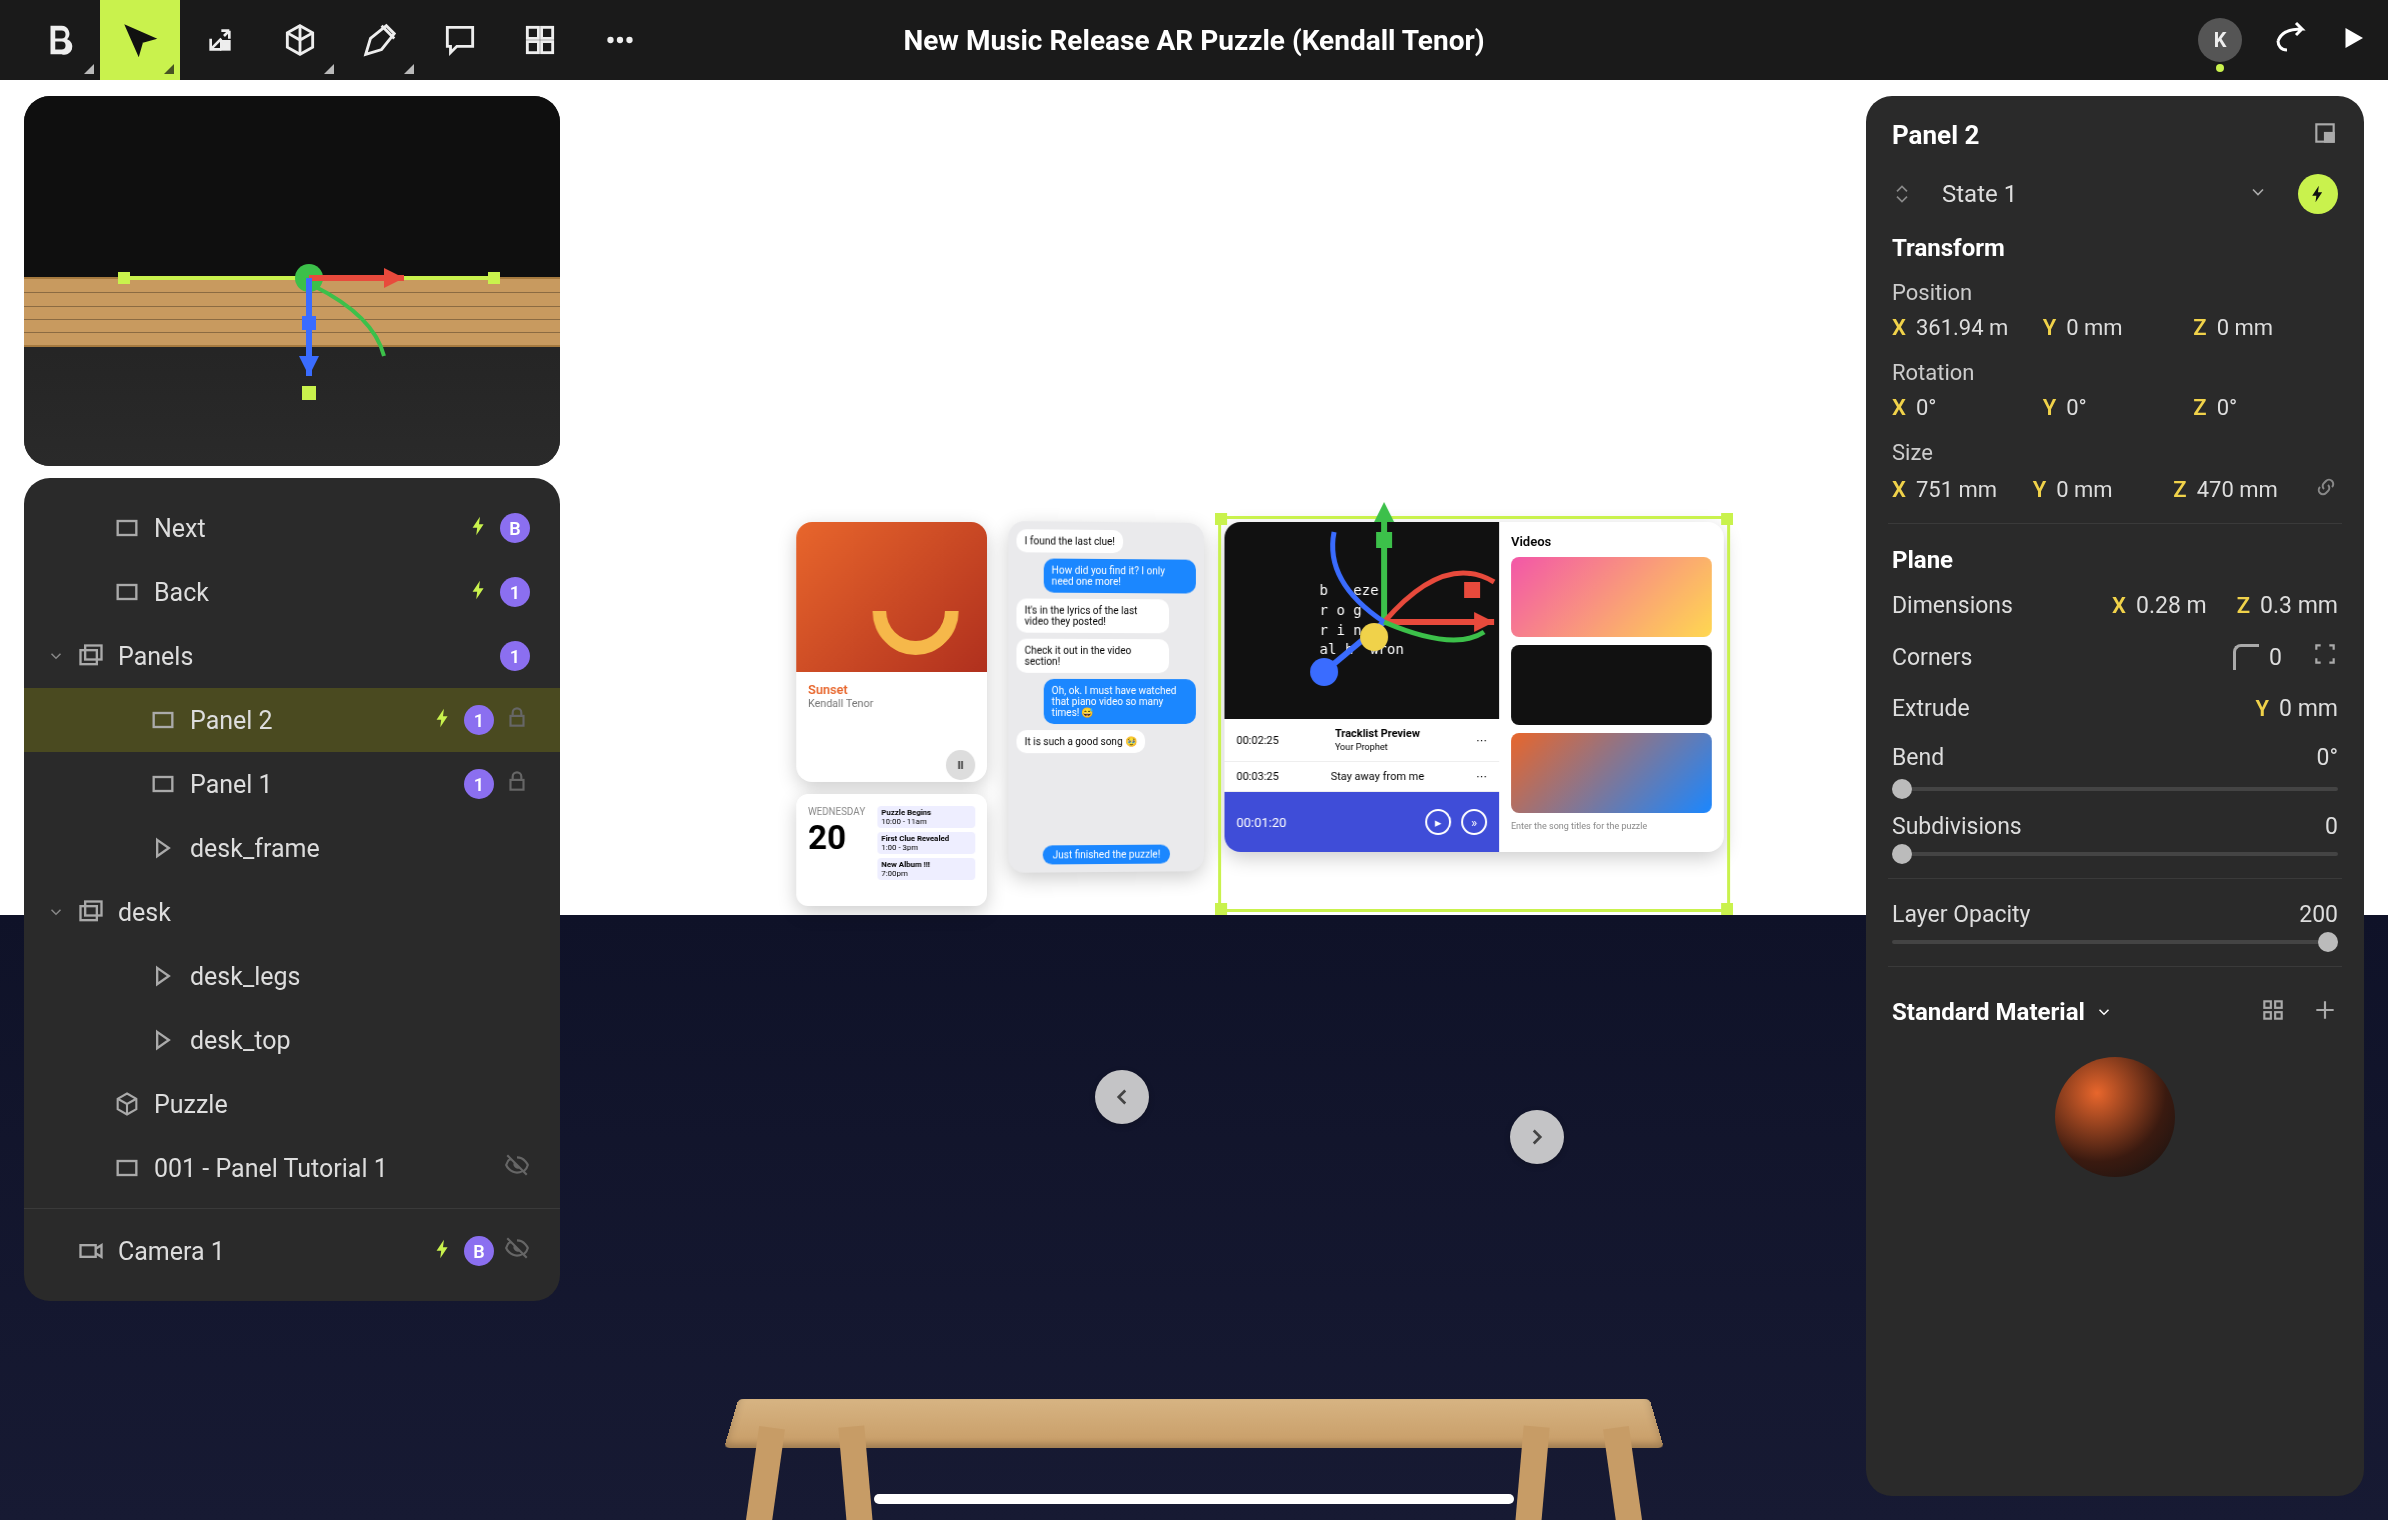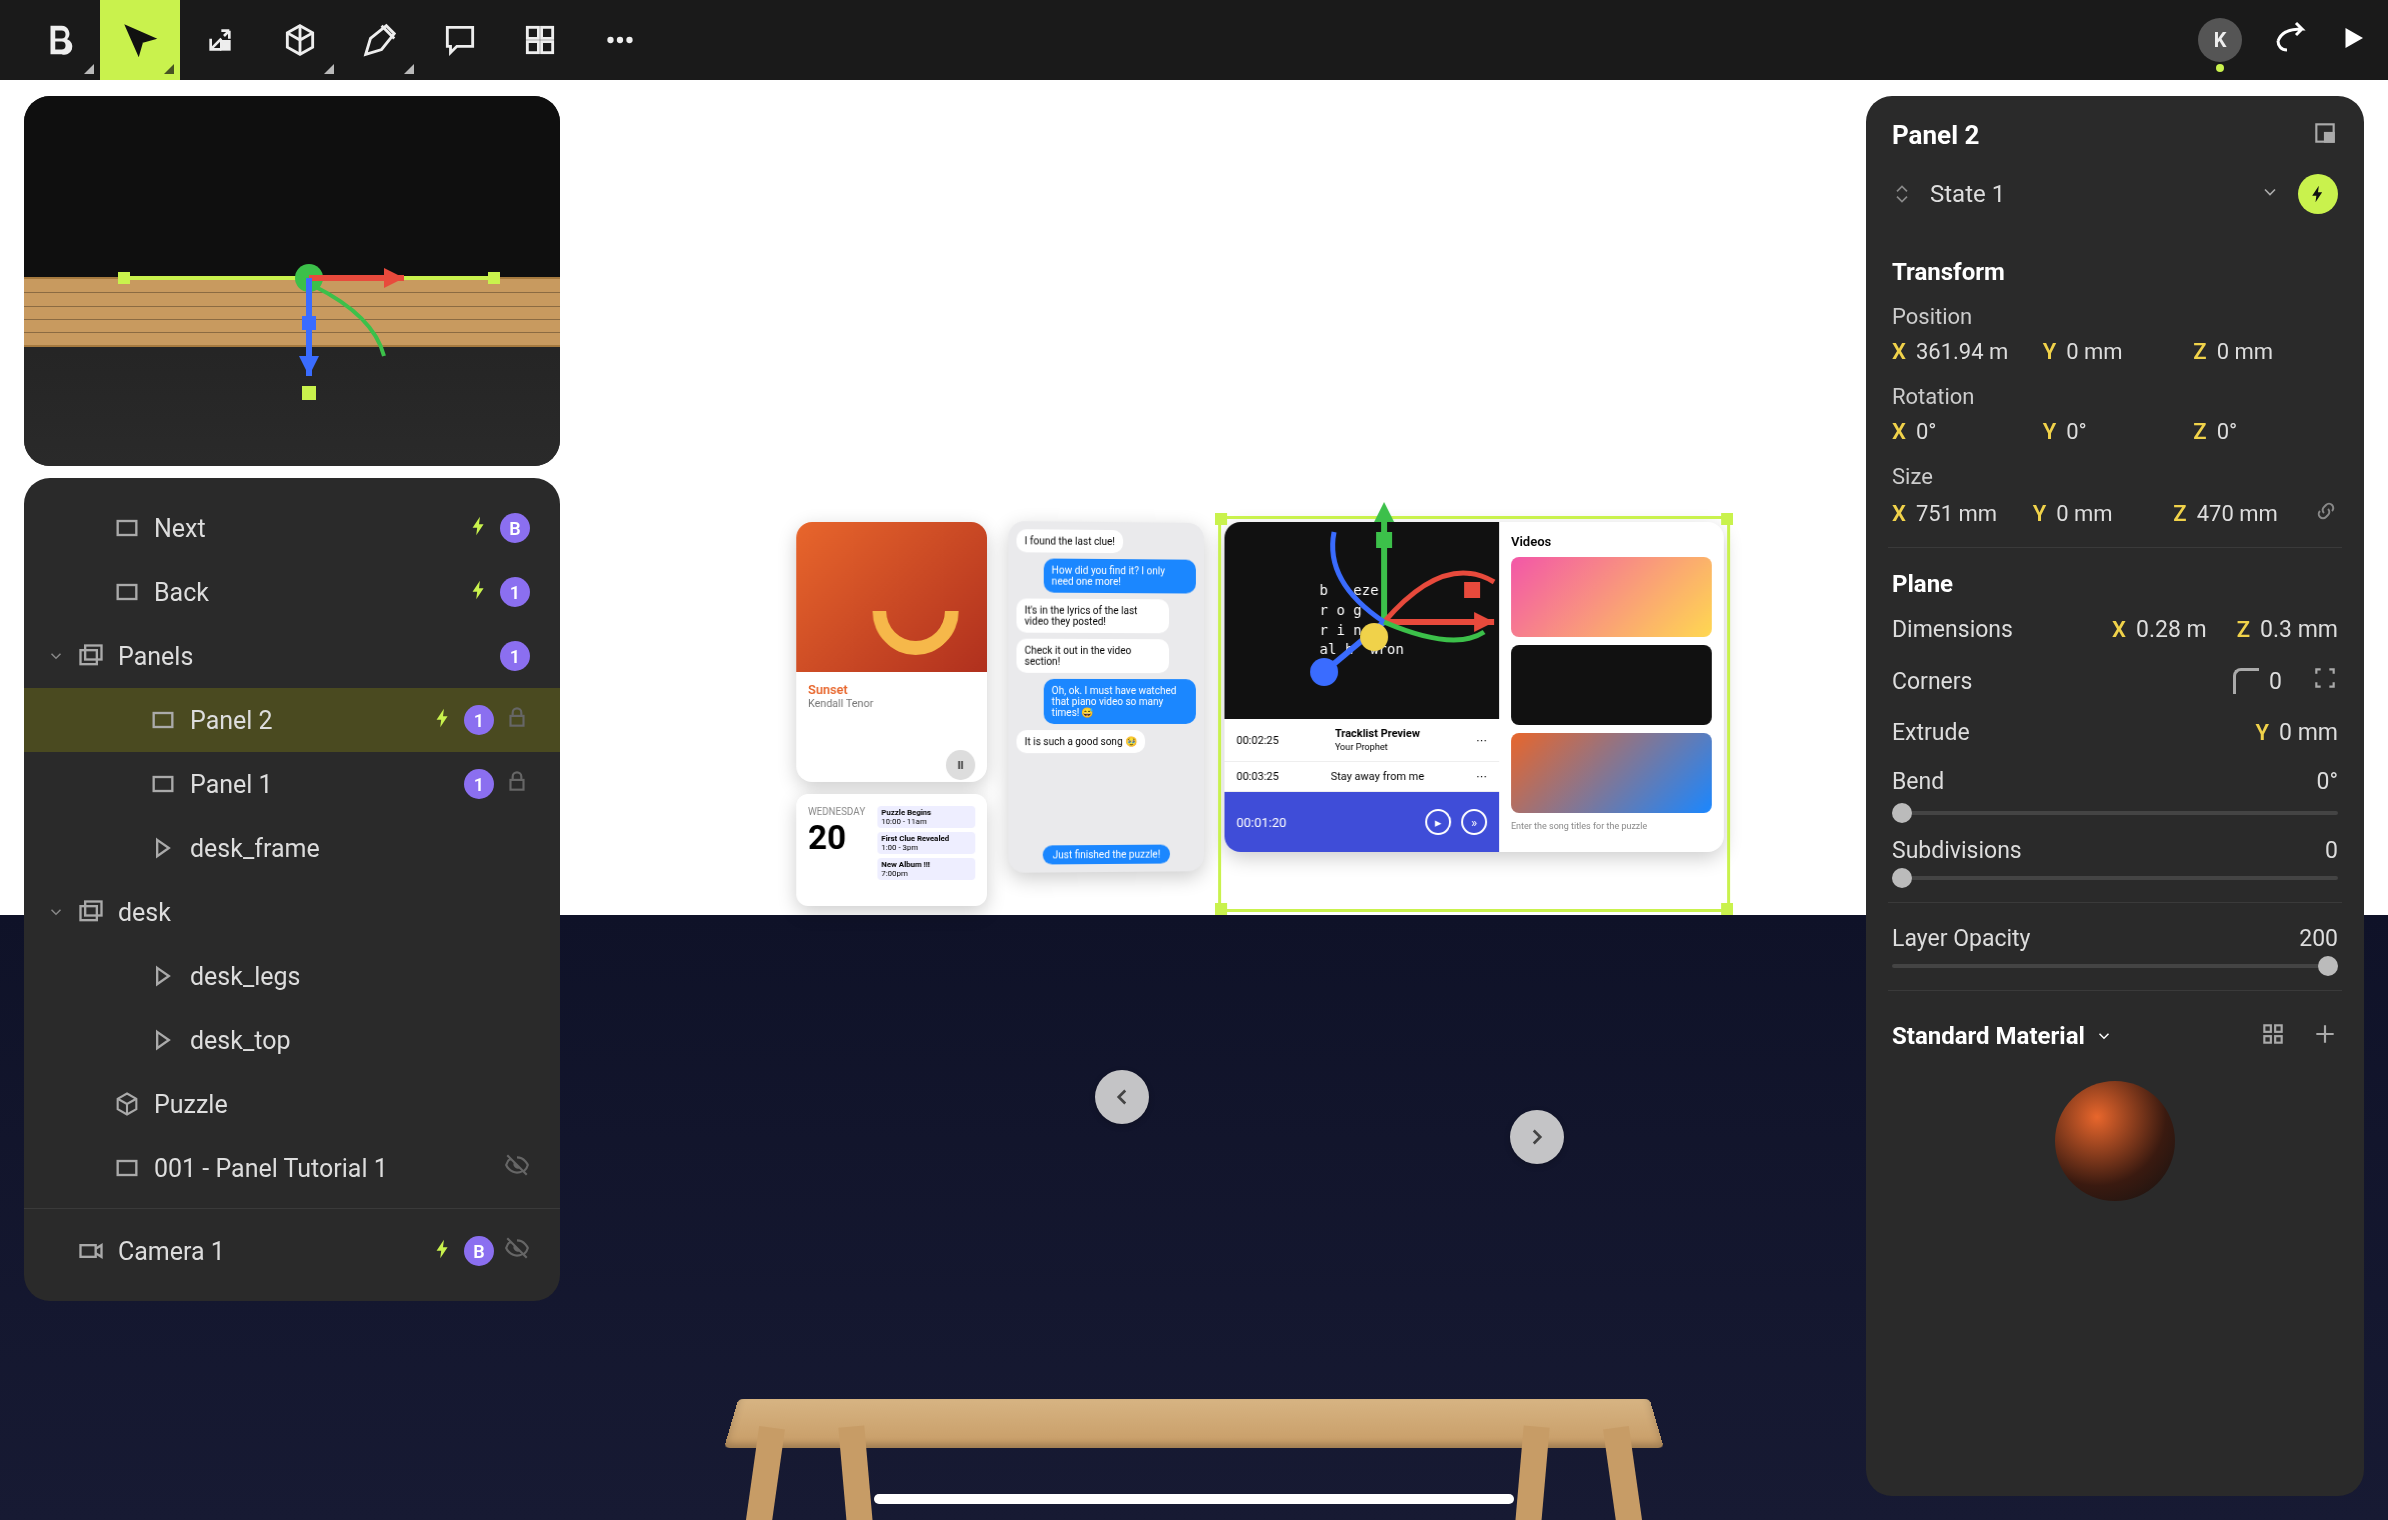--- a/index.html
+++ b/index.html
@@ -98,21 +98,21 @@
   .sel-handle{position:absolute;width:12px;height:12px;background:#c9f24d;}
   .nav-circle{position:absolute;width:54px;height:54px;border-radius:50%;background:#c4c4c6;display:flex;align-items:center;justify-content:center;color:#444;box-shadow:0 2px 6px rgba(0,0,0,0.2);cursor:pointer;}
   .nav-circle svg{width:26px;height:26px;}
 
   
   .inspector { position: absolute; top: 96px; right: 24px; bottom: 24px; width: 498px; background: #2a2a2a; border-radius: 26px; padding: 24px 26px; color: #ddd; overflow-y: auto; z-index: 50; }
   .inspector::-webkit-scrollbar{width:0;}
   .insp-header { display: flex; justify-content: space-between; align-items: center; margin-bottom: 24px; }
   .insp-header h3 { font-size: 26px; font-weight: 700; color: #fff; }
   .insp-header svg{width:26px;height:26px;color:#aaa;cursor:pointer;}
-  .state-row { display: flex; align-items: center; gap: 18px; margin-bottom: 44px; }
+  .state-row { display: flex; align-items: center; gap: 30px; margin-bottom: 20px; }
   .state-row .updown{display:flex;flex-direction:column;color:#888;}
   .state-row .updown svg{width:20px;height:12px;}
   .state-row .state-name{flex:1;font-size:24px;}
   .state-row .chev-down{color:#aaa;}
   .state-row .bolt-pill{width:40px;height:40px;border-radius:50%;background:#c9f24d;display:flex;align-items:center;justify-content:center;}
   .state-row .bolt-pill svg{width:20px;height:20px;color:#111;}
 
   .section-title { font-size: 24px; font-weight: 700; color:#fff; margin: 14px 0 18px; }
   .sub-label { font-size: 22px; color: #ccc; margin-bottom: 10px; }
   .xyz-row { display: flex; gap: 6px; margin-bottom: 20px; }
@@ -191,20 +191,21 @@
         </svg>
     </div>
     <div class="tool-btn">
       <svg viewBox="0 0 24 24" fill="currentColor">
           <circle cx="6" cy="12" r="2"></circle>
           <circle cx="12" cy="12" r="2"></circle>
           <circle cx="18" cy="12" r="2"></circle>
         </svg>
     </div>
   </div>
+  <div class="topbar-title">New Music Release AR Puzzle (Kendall Tenor)</div>
   <div class="topbar-right">
     <div class="avatar">
       <span>K</span>
       <span class="avatar-dot"></span>
     </div>
     <div class="topbar-icon">
       <svg viewBox="0 0 24 24" fill="none" stroke="currentColor" stroke-width="2">
           <path d="M4 14c2-5 6-8 16-8l-4-4m4 4l-4 4M4 14c0 3 2 6 6 6"></path>
         </svg>
     </div>

